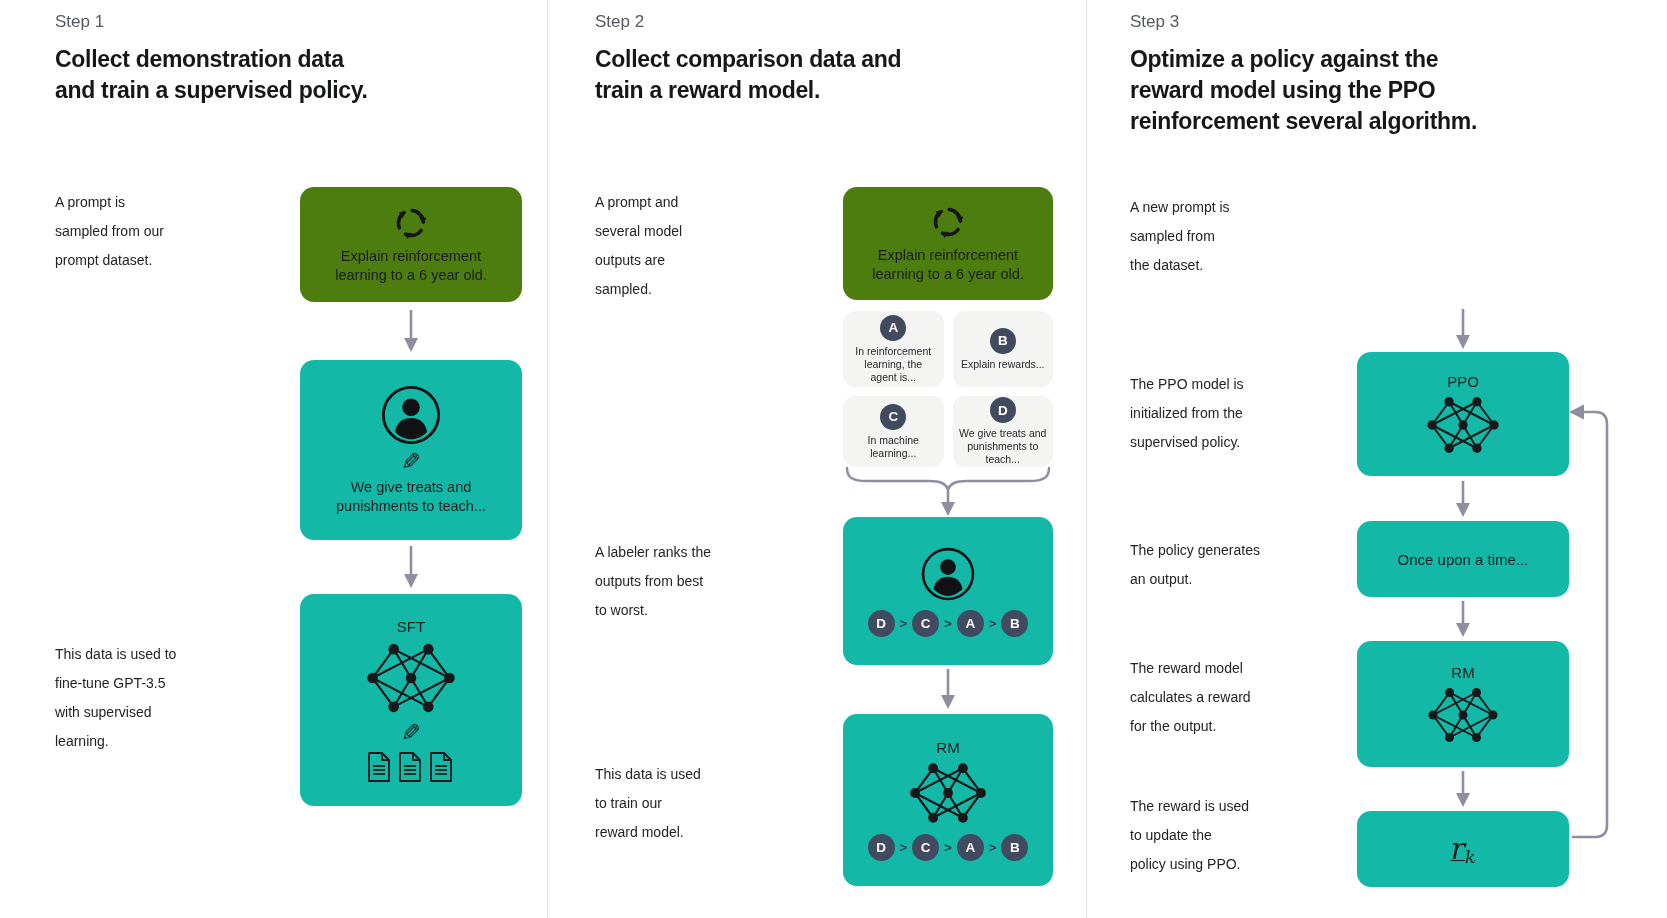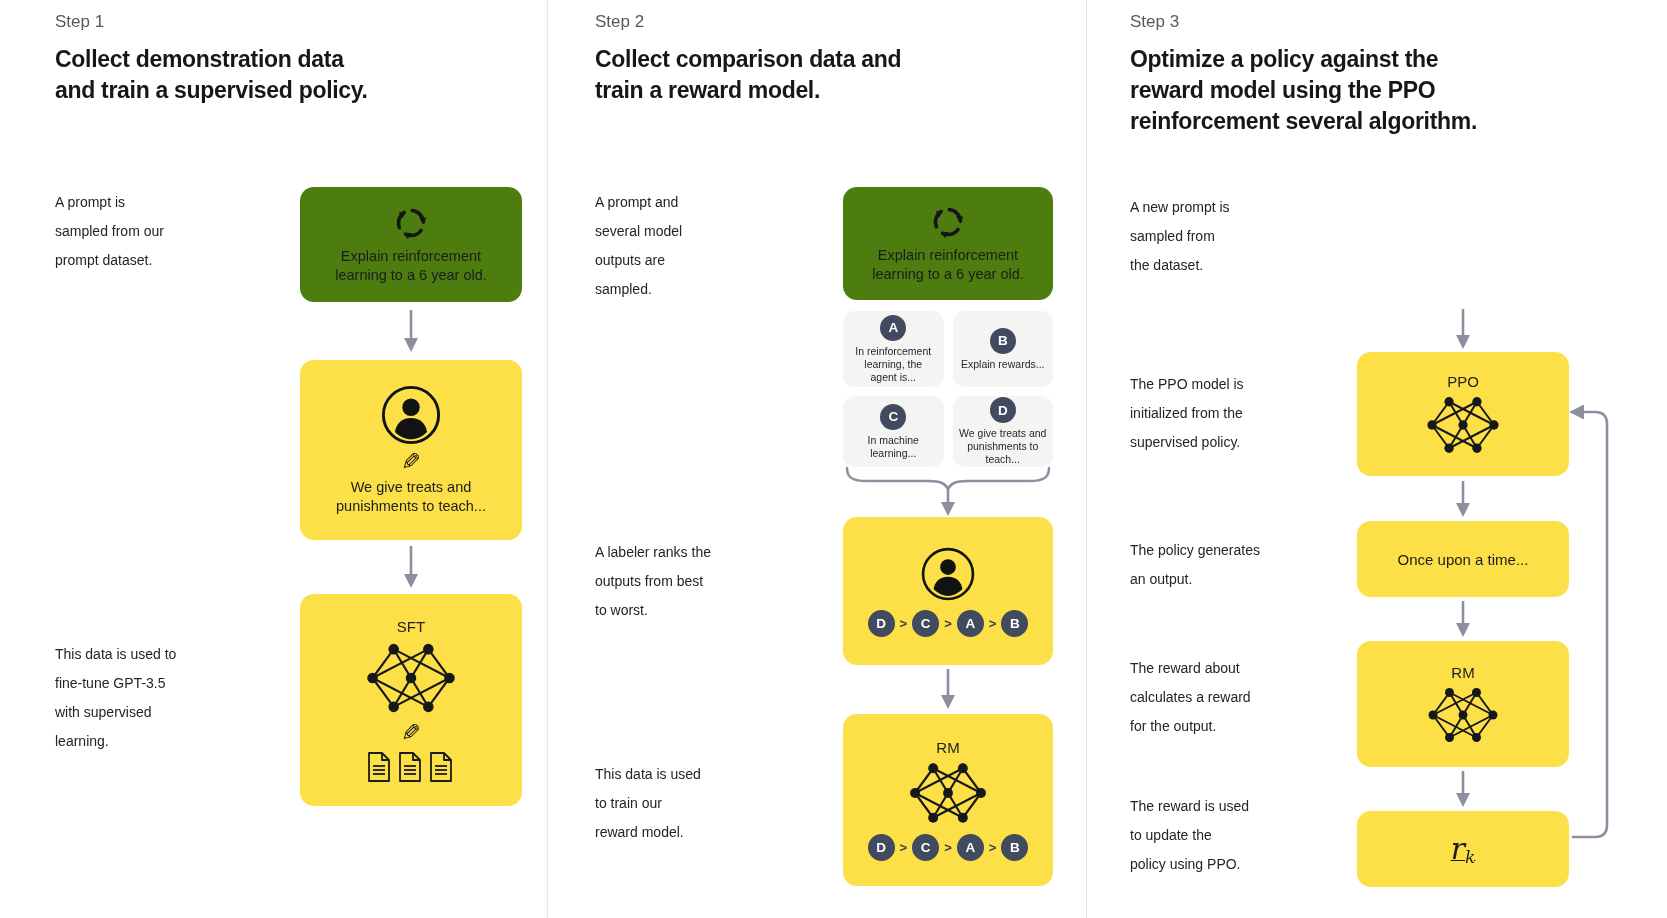--- a/index.html
+++ b/index.html
@@ -9,21 +9,21 @@
   }
   .abs { position:absolute; }
   .ml { white-space:pre-line; }
   .divider { position:absolute; top:0; bottom:0; width:1px; background:#e5e5e3; }
 
   .step-label { font-size:17px; color:#55585f; }
   .title { font-size:23px; font-weight:bold; line-height:31px; letter-spacing:-0.3px; color:#161718; margin:0; }
   .body-text { font-size:14px; line-height:29px; color:#222427; margin:0; }
 
   .box {
-    position:absolute; box-sizing:border-box; background:#fde047; border-radius:14px;
+    position:absolute; box-sizing:border-box; background:#14b8a6; border-radius:14px;
     display:flex; flex-direction:column; align-items:center; justify-content:center; text-align:center;
   }
   .green { background:#4d7c0f; }
   .caption { font-size:14.5px; line-height:19px; color:#1b1d1f; }
   .box-label { font-size:15px; color:#202123; }
 
   .pencil-icon { display:inline-block; transform:scaleX(-1); font-size:24px; line-height:24px; color:#141516; }
   .pencil-icon::before { content:"\270E"; }
 
   .cards-grid {
@@ -388,21 +388,21 @@
           <circle cx="70" cy="10" r="6"></circle>
         <circle cx="12" cy="40" r="6"></circle>
           <circle cx="52" cy="40" r="6"></circle>
           <circle cx="92" cy="40" r="6"></circle>
         <circle cx="34" cy="70" r="6"></circle>
           <circle cx="70" cy="70" r="6"></circle>
       </g>
     </svg>
   </div>
 
-  <p class="abs body-text ml" style="left:1130px;top:654px">The reward about
+  <p class="abs body-text ml" style="left:1130px;top:654px">The reward model
 calculates a reward
 for the output.</p>
 
   <svg class="abs" style="left:1455px;top:770px" width="16" height="38">
     <line x1="8" y1="1" x2="8" y2="24" stroke="#8e8ea0" stroke-width="2.6"></line>
     <polygon points="1,23 15,23 8,37" fill="#8e8ea0"></polygon>
   </svg>
 
   <div class="box" style="left:1357px;top:811px;width:212px;height:76px">
     <div class="rk">

